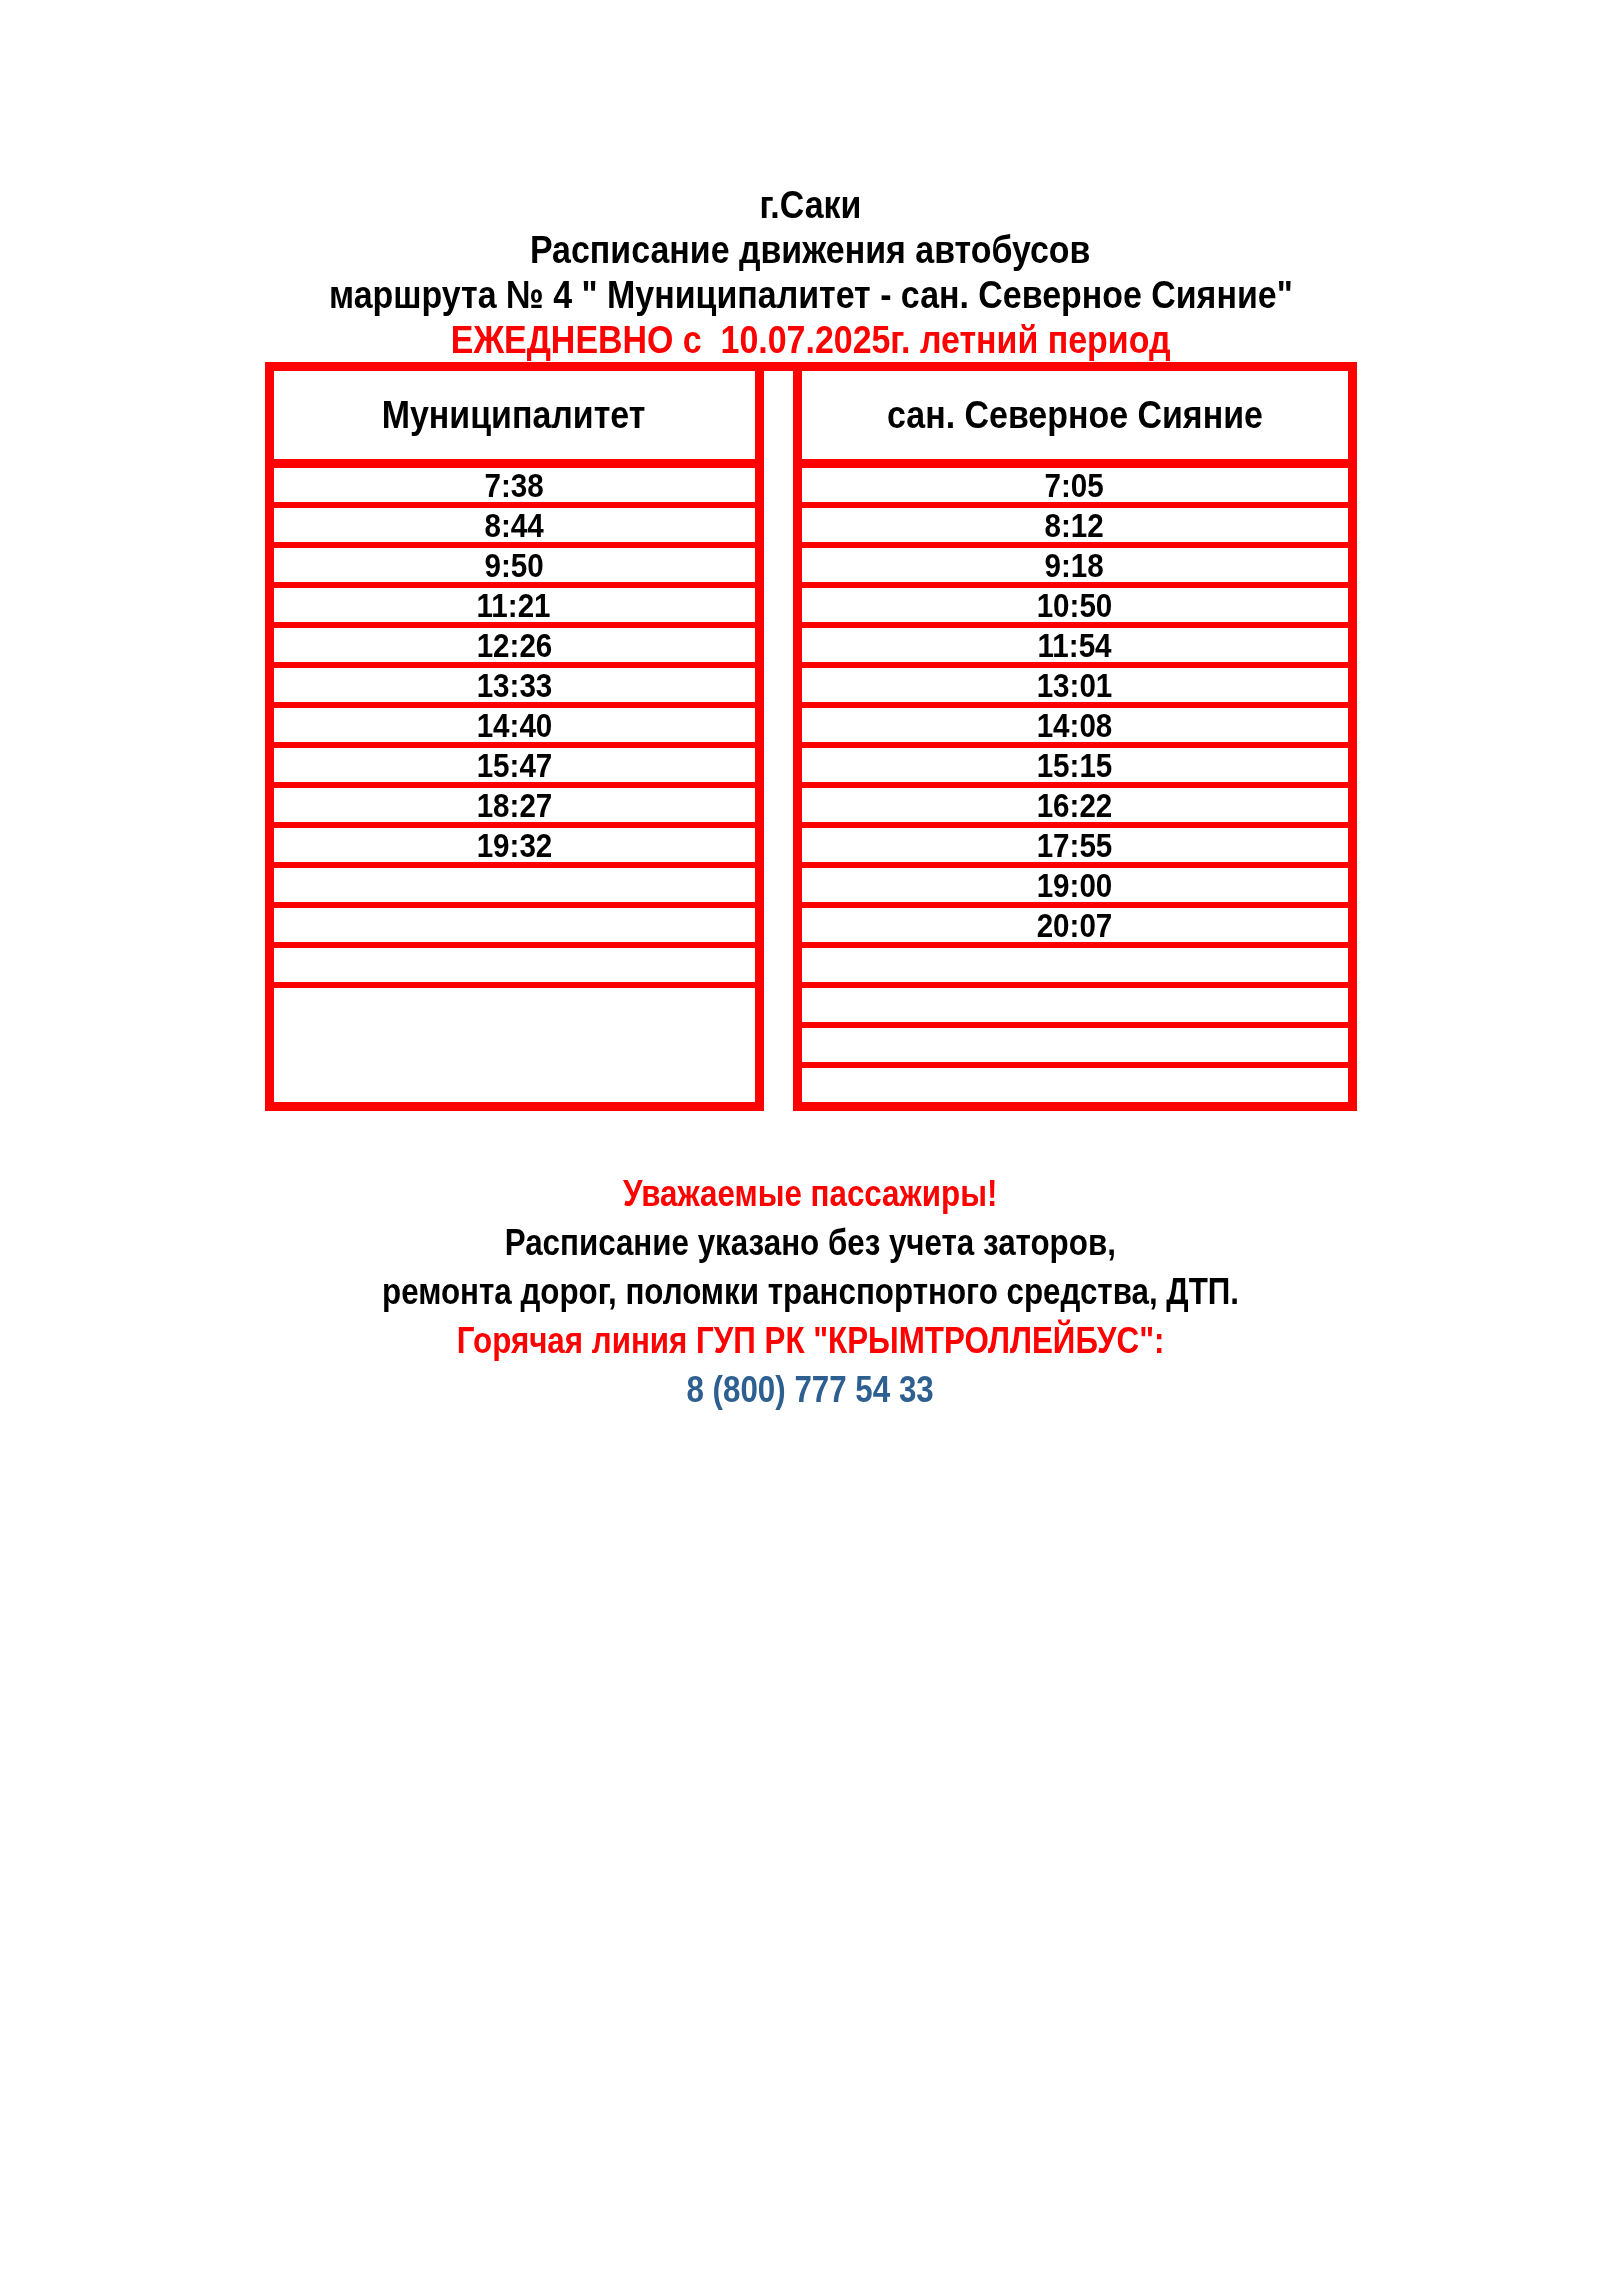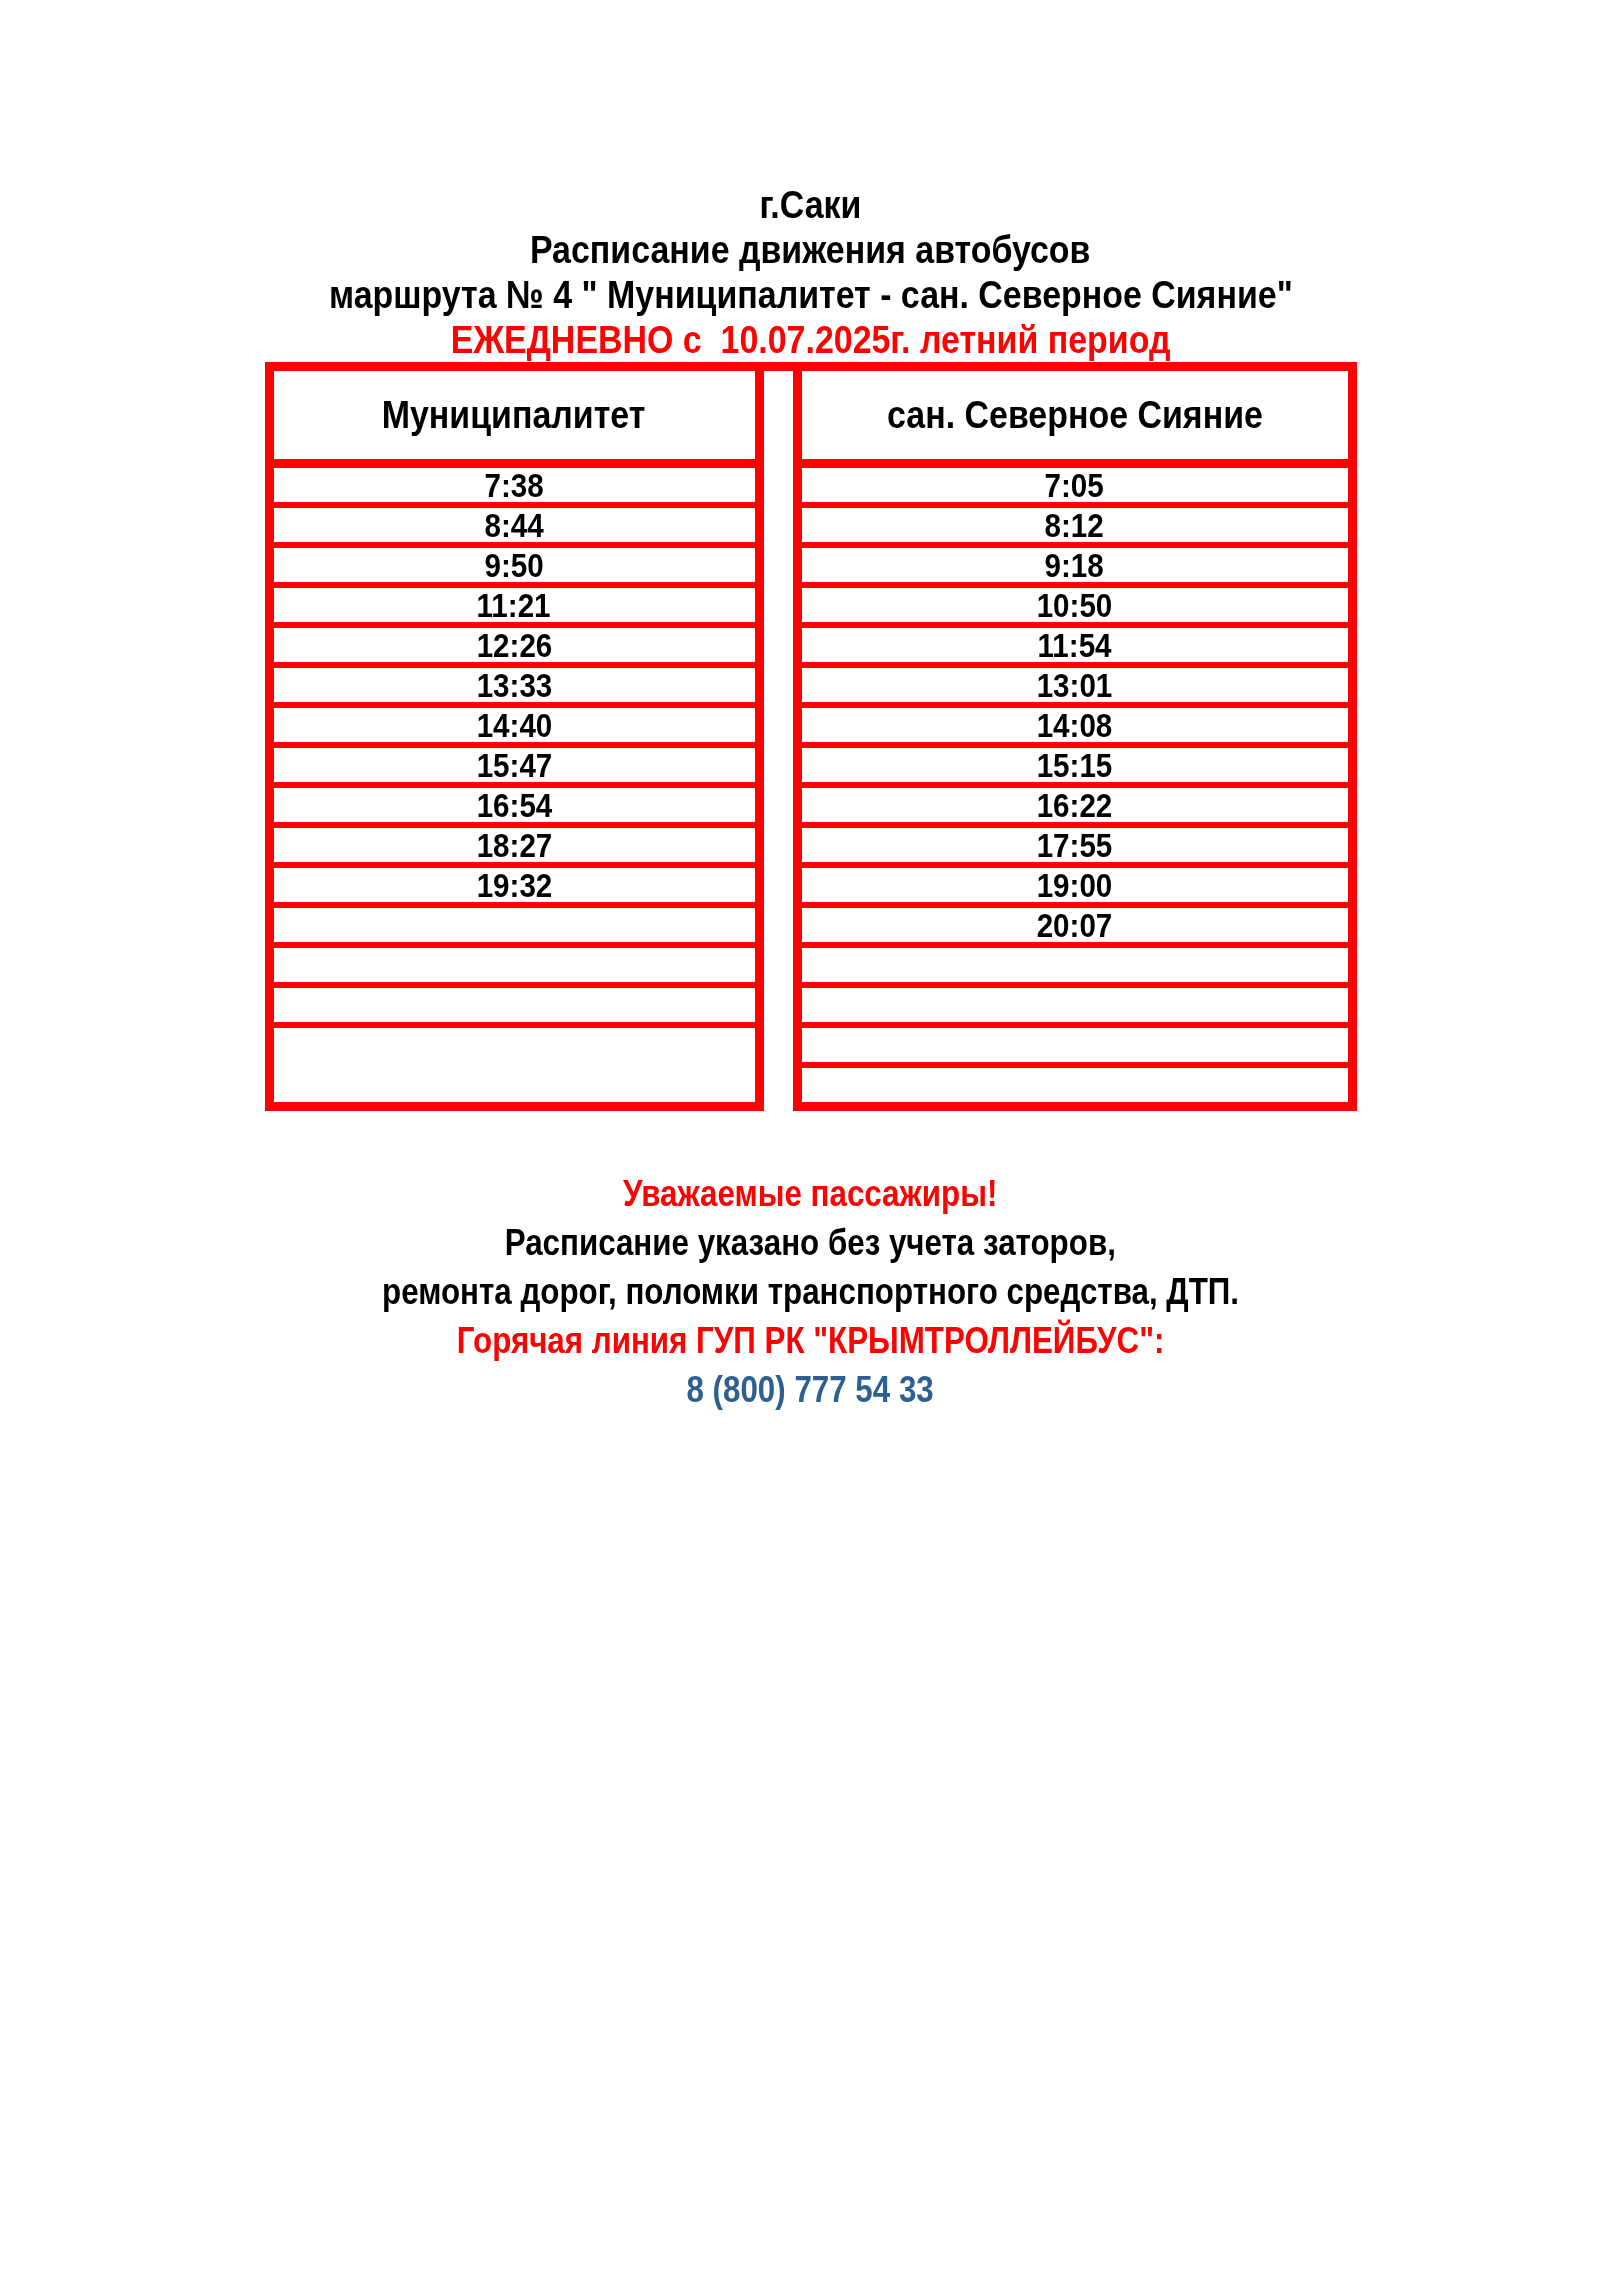--- a/index.html
+++ b/index.html
@@ -91,23 +91,20 @@
       <div class="row">
           <span class="t">13:33</span>
         </div>
       <div class="row">
           <span class="t">14:40</span>
         </div>
       <div class="row">
           <span class="t">15:47</span>
         </div>
       <div class="row">
-          <span class="t">16:54</span>
-        </div>
-      <div class="row">
           <span class="t">18:27</span>
         </div>
       <div class="row">
           <span class="t">19:32</span>
         </div>
       <div class="row">
           <span class="t"></span>
         </div>
       <div class="row">
           <span class="t"></span>

